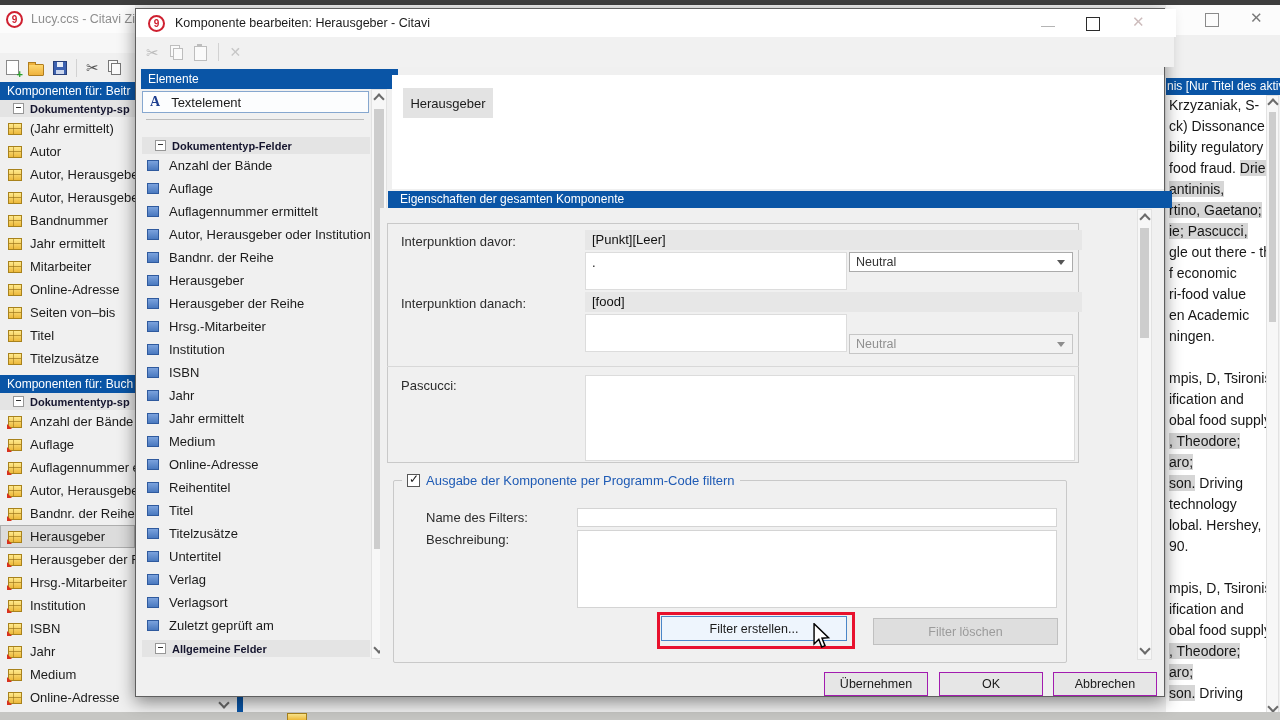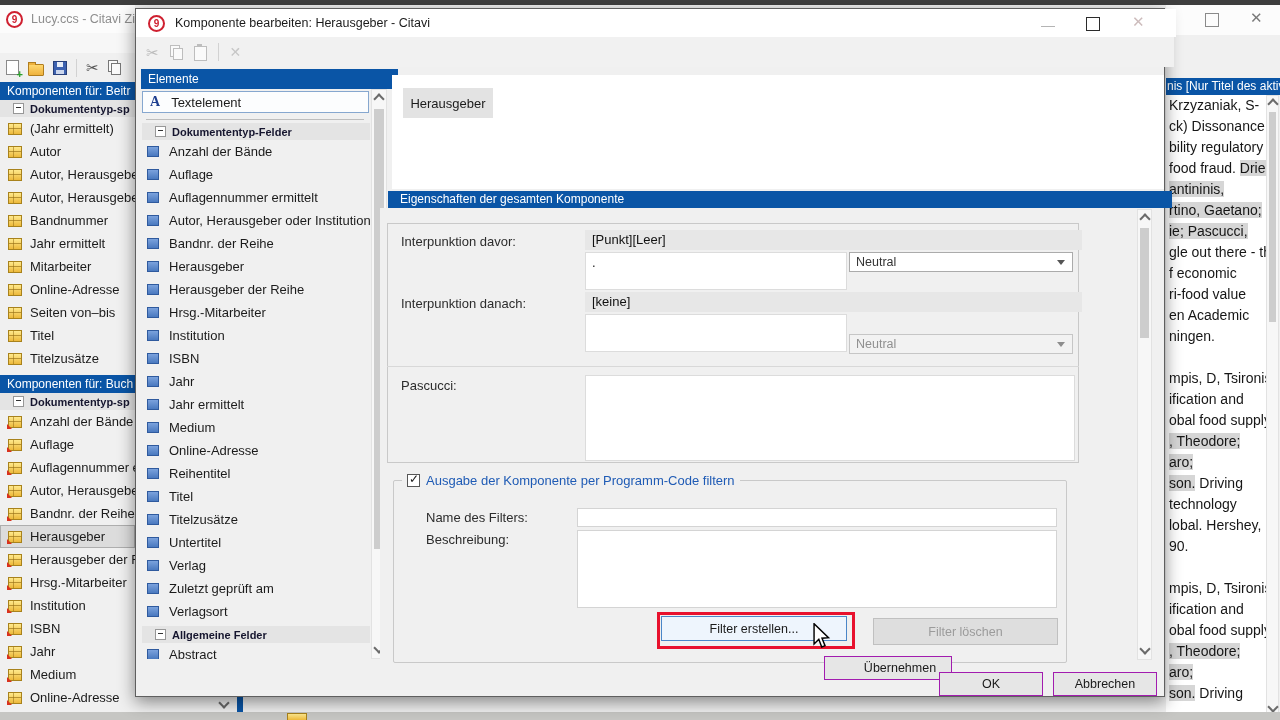--- a/index.html
+++ b/index.html
@@ -314,21 +314,21 @@
 
   <div class="abs row" style="left:6px;top:82px;width:227px;height:22px;background:#fcfdfe;border:1px solid #86a7cf;
               box-sizing:border-box;padding-left:7px;gap:11px;">
     <span style="font-family:'Liberation Serif',serif;font-weight:bold;font-size:14px;color:#1f3f8f;">A</span>
     <span>Textelement</span>
   </div>
   <div class="abs" style="left:10px;top:110px;width:218px;height:1px;background:#bdbdbd;"></div>
 
   <div class="abs" style="left:6px;top:114px;width:228px;height:536px;overflow:hidden;">
 
-  <div class="group-strip" style="height:17px;margin-top:0;">
+  <div class="group-strip" style="height:17px;margin-top:14px;">
         <span class="mb"></span>
         <span>Dokumententyp-Felder</span>
       </div>
       <div class="row erow">
         <span class="bi"></span>
         <span>Anzahl der Bände</span>
       </div>
       <div class="row erow">
         <span class="bi"></span>
         <span>Auflage</span>
@@ -396,25 +396,25 @@
       <div class="row erow">
         <span class="bi"></span>
         <span>Untertitel</span>
       </div>
       <div class="row erow">
         <span class="bi"></span>
         <span>Verlag</span>
       </div>
       <div class="row erow">
         <span class="bi"></span>
+        <span>Verlagsort</span>
+      </div>
+      <div class="row erow">
+        <span class="bi"></span>
         <span>Zuletzt geprüft am</span>
-      </div>
-      <div class="row erow">
-        <span class="bi"></span>
-        <span>Verlagsort</span>
       </div>
       <div class="group-strip" style="height:17px;margin-top:3px;">
         <span class="mb"></span>
         <span>Allgemeine Felder</span>
       </div>
       <div class="row erow">
         <span class="bi"></span>
         <span>Abstract</span>
       </div>
     </div>
@@ -442,21 +442,21 @@
 
     <div class="abs" style="left:7px;top:15px;width:692px;height:240px;border:1px solid #c9c9c9;box-sizing:border-box;"></div>
     <div class="abs" style="left:7px;top:158px;width:692px;height:1px;background:#d8d8d8;"></div>
 
     <div class="abs lbl-prop" style="left:21px;top:26px;">Interpunktion davor:</div>
     <div class="abs strip-val" style="left:205px;top:22px;width:490px;height:20px;">[Punkt][Leer]</div>
     <div class="abs tbx" style="left:205px;top:44px;width:262px;height:38px;">.</div>
     <div class="abs dd" style="left:469px;top:44px;width:224px;height:20px;box-sizing:border-box;">Neutral</div>
 
     <div class="abs lbl-prop" style="left:21px;top:88px;">Interpunktion danach:</div>
-    <div class="abs strip-val" style="left:205px;top:84px;width:490px;height:20px;">[keine]</div>
+    <div class="abs strip-val" style="left:205px;top:84px;width:490px;height:20px;">[food]</div>
     <div class="abs tbx" style="left:205px;top:106px;width:262px;height:38px;"></div>
     <div class="abs dd disabled" style="left:469px;top:106px;width:224px;height:20px;box-sizing:border-box;">Neutral</div>
 
     <div class="abs lbl-prop" style="left:21px;top:170px;">Pascucci:</div>
     <textarea class="abs tbx" style="left: 205px; top: 167px; width: 490px; height: 86px;"></textarea>
 
     <div class="abs" style="left:13px;top:272px;width:674px;height:183px;border:1px solid #c9c9c9;border-radius:2px;box-sizing:border-box;"></div>
     <div class="abs row" style="left:22px;top:265px;background:#f0f0f0;padding:0 5px;gap:6px;height:15px;">
       <span class="cb">
         <span class="ck">✓</span>
@@ -477,20 +477,20 @@
       <span class="ar" style="top:5px;">
           <span class="chev up"></span>
         </span>
       <div class="thumb" style="top:18px;width:9px;height:110px;"></div>
       <span class="ar" style="bottom:6px;">
           <span class="chev down"></span>
         </span>
     </div>
   </div>
 
-  <div class="abs btn" style="left:688px;top:647px;width:102px;height:22px;padding-left:24px;">Übernehmen</div>
+  <div class="abs btn" style="left:688px;top:663px;width:102px;height:22px;">Übernehmen</div>
   <div class="abs btn" style="left:803px;top:663px;width:102px;height:22px;">OK</div>
   <div class="abs btn" style="left:917px;top:663px;width:102px;height:22px;">Abbrechen</div>
 </div>
 
 <svg class="abs" style="left:812px;top:623px;z-index:50;" width="20" height="26" viewBox="0 0 13 18">
   <path d="M1 0.5 L1 14.5 L4.3 11.3 L6.3 16.6 L8.6 15.7 L6.5 10.5 L11 10.2 Z" fill="#ffffff" stroke="#000000" stroke-width="1"></path>
 </svg>
 
 </body></html>

